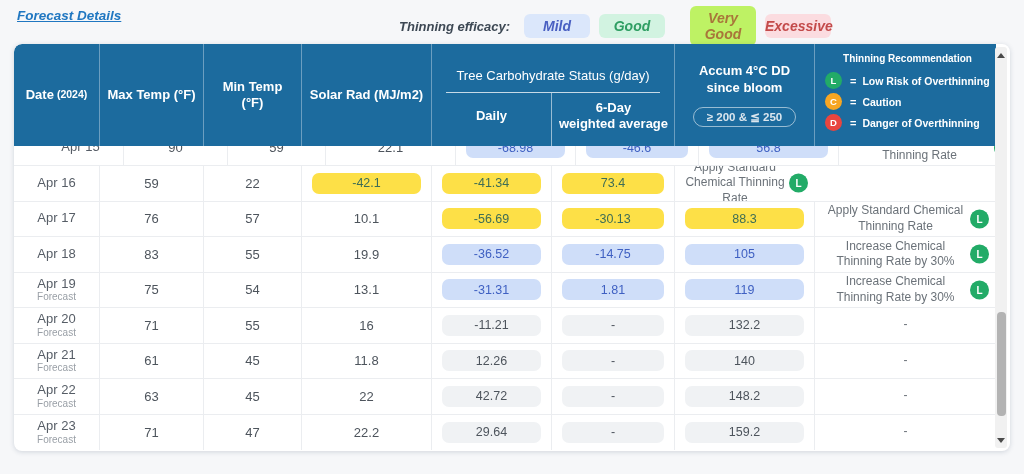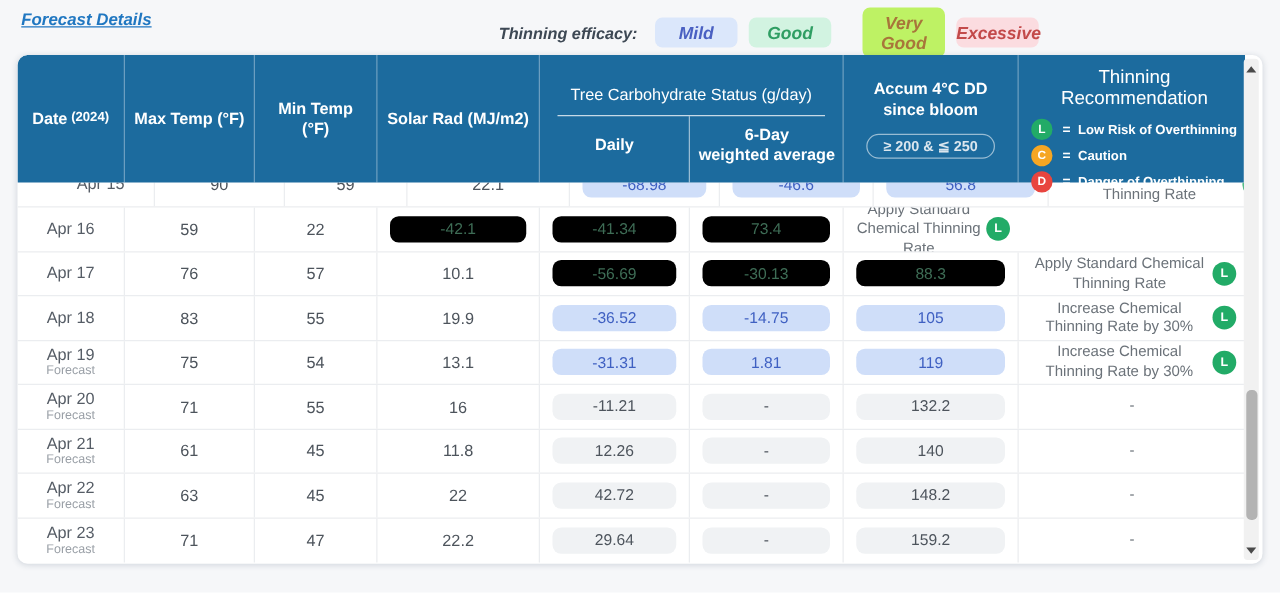--- a/index.html
+++ b/index.html
@@ -58,21 +58,21 @@
   .th-sub > div:first-child { border-right:1px solid rgba(255,255,255,0.55); }
 
   .th-accum { display:flex; flex-direction:column; align-items:center; justify-content:center; border-right:1px solid rgba(255,255,255,0.35); height:102px; }
   .th-accum-title { font-weight:bold; font-size:13px; text-align:center; line-height:1.3; white-space:pre-line; }
   .accum-badge {
     margin-top:11px; border:1px solid rgba(255,255,255,0.55); border-radius:11px;
     padding:2px 13px; font-size:11.5px; font-weight:bold; color:#dbe6ee;
   }
 
   .th-rec { height:102px; padding:9px 6px 0 10px; }
-  .th-rec-title { font-weight:normal; font-size:15px; text-align:center; margin-bottom:8px; }
+  .th-rec-title { font-weight:bold; font-size:10px; text-align:center; margin-bottom:8px; }
   .legend-row { display:flex; align-items:center; margin-bottom:4px; }
   .legend-dot {
     width:17px; height:17px; border-radius:50%; flex:0 0 17px;
     display:flex; align-items:center; justify-content:center;
     color:#fff; font-size:9.5px; font-weight:bold;
   }
   .legend-eq { font-size:11px; font-weight:bold; margin:0 6px 0 8px; }
   .legend-text { font-size:10.5px; font-weight:bold; white-space:nowrap; }
 
   
@@ -91,21 +91,21 @@
   .td:last-child { border-right:none; }
   .td-date { flex-direction:column; line-height:1.15; }
   .td-date .d { color:#565d66; }
   .td-date .fc { font-size:10px; color:#999fa6; }
 
   .pill {
     width:calc(100% - 20px); padding:3.5px 0; border-radius:7px;
     text-align:center; font-size:12.5px;
   }
   .pill.blue  { background:#cfdef9; color:#3f60c2; }
-  .pill.green { background:#000000; color:#3e6d56; }
+  .pill.green { background:#fde047; color:#3e6d56; }
   .pill.gray  { background:#f0f2f4; color:#4d545c; }
 
   .td-rec { position:relative; font-size:12px; color:#6b7279; text-align:center; line-height:1.3; padding:0 28px 0 8px; }
   .td-rec.dash { padding:0; }
   .rec-badge {
     position:absolute; right:7px; top:50%; transform:translateY(-50%);
     width:19px; height:19px; border-radius:50%; background:#22ab67;
     color:#fff; font-size:10px; font-weight:bold;
     display:flex; align-items:center; justify-content:center;
   }

